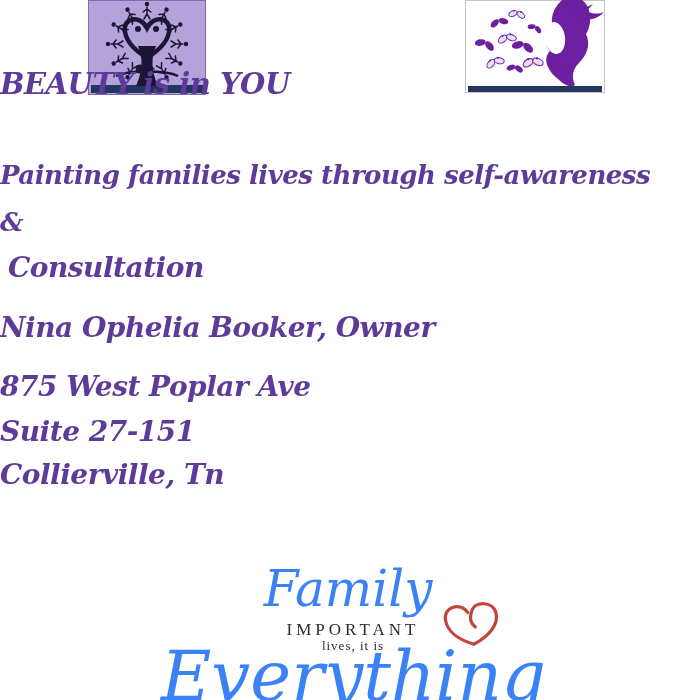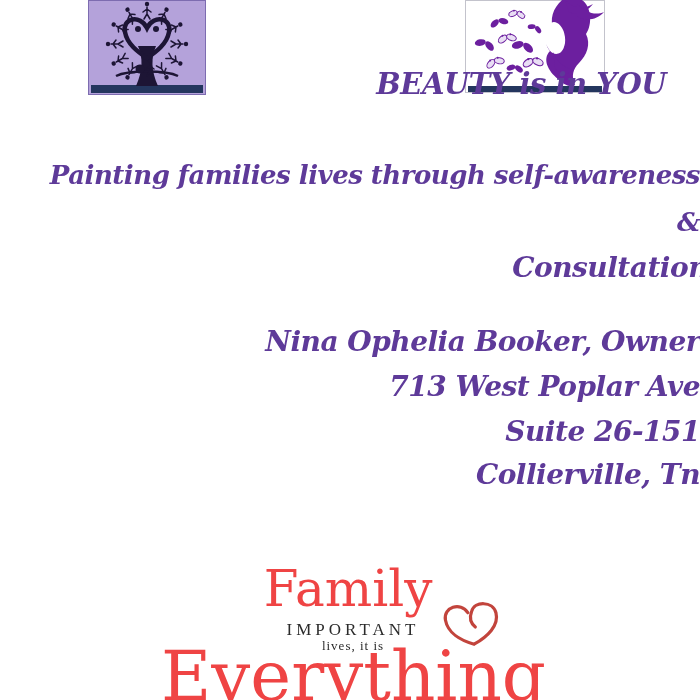--- a/index.html
+++ b/index.html
@@ -7,40 +7,40 @@
     position:relative;width:700px;height:700px;background:#ffffff;
     overflow:hidden;font-family:"DejaVu Serif", serif;
   }
   
   .img-box{position:absolute;top:0;}
   .img-tree{left:88px;width:118px;height:95px;}
   .img-woman{left:465px;width:140px;height:93px;}
   .img-box svg{display:block;width:100%;height:100%;}
   
   .script{
-    position:absolute;left:0;width:700px;text-align:right;
+    position:absolute;left:0;width:700px;text-align:left;
     color:#5e3a99;font-style:italic;font-weight:700;
     font-family:"DejaVu Serif", serif;line-height:1.15;
     letter-spacing:-0.5px;
   }
   .beauty{top:68px;width:666px;font-size:29px;}
   .line-painting{top:161px;font-size:26px;}
   .amp{top:208px;font-size:26px;}
   .consult{top:252px;left:8px;font-size:28px;}
-  .owner{top:326px;font-size:28px;}
+  .owner{top:312px;font-size:28px;}
   .addr1{top:371px;font-size:28px;}
   .addr2{top:416px;font-size:28px;}
   .city{top:459px;font-size:28px;}
   .phone{top:502px;font-size:28px;}
   
   .footer-logo{position:absolute;left:183px;top:562px;width:340px;height:138px;color:#161616;}
   .footer-logo .big{
     position:absolute;left:0;width:330px;text-align:center;
-    font-weight:400;line-height:1;
-    font-family:"DejaVu Serif", serif;color:#ef4444;
+    font-style:italic;font-weight:400;line-height:1;
+    font-family:"DejaVu Serif", serif;color:#3b82f6;
   }
   .fam{top:2px;font-size:50px;}
   .evr{top:80px;left:-22px !important;font-size:69px;}
   .footer-logo .small{
     position:absolute;left:0;width:340px;text-align:center;
     font-family:"Liberation Serif", serif;color:#2b2b2b;line-height:1;
   }
   .sub1{top:47px;font-size:13px;letter-spacing:1px;}
   .sub2{top:59px;font-size:17px;letter-spacing:4px;}
   .sub3{top:77px;font-size:13px;letter-spacing:1px;}
@@ -116,22 +116,22 @@
       <use href="#bf-solid" transform="translate(70,28) rotate(25) scale(0.8)"></use>
     </svg>
   </div>
 
   <div class="script beauty">BEAUTY is in YOU</div>
   <div class="script line-painting">Painting families lives through self-awareness</div>
   <div class="script amp">&amp;</div>
   <div class="script consult">Consultation</div>
 
   <div class="script owner">Nina Ophelia Booker, Owner</div>
-  <div class="script addr1">713 West Poplar Ave</div>
-  <div class="script addr2">Suite 26-151</div>
+  <div class="script addr1">875 West Poplar Ave</div>
+  <div class="script addr2">Suite 27-151</div>
   <div class="script city">Collierville, Tn</div>
 
   <div class="footer-logo">
     <div class="big fam">Family</div>
     <div class="small sub2">IMPORTANT</div>
     <div class="small sub3">lives, it is</div>
     <div class="big evr">Everything</div>
     <svg class="heart" viewBox="0 0 72 52">
       <path d="M30,14 C24,2 6,6 7,19 C8,32 20,41 33,46 C47,40 60,30 58,17 C56,5 38,3 34,13
                C31,19 32,25 36,29" fill="none" stroke="#c2443c" stroke-width="3.2" stroke-linecap="round" transform="rotate(-6 36 26)"></path>

